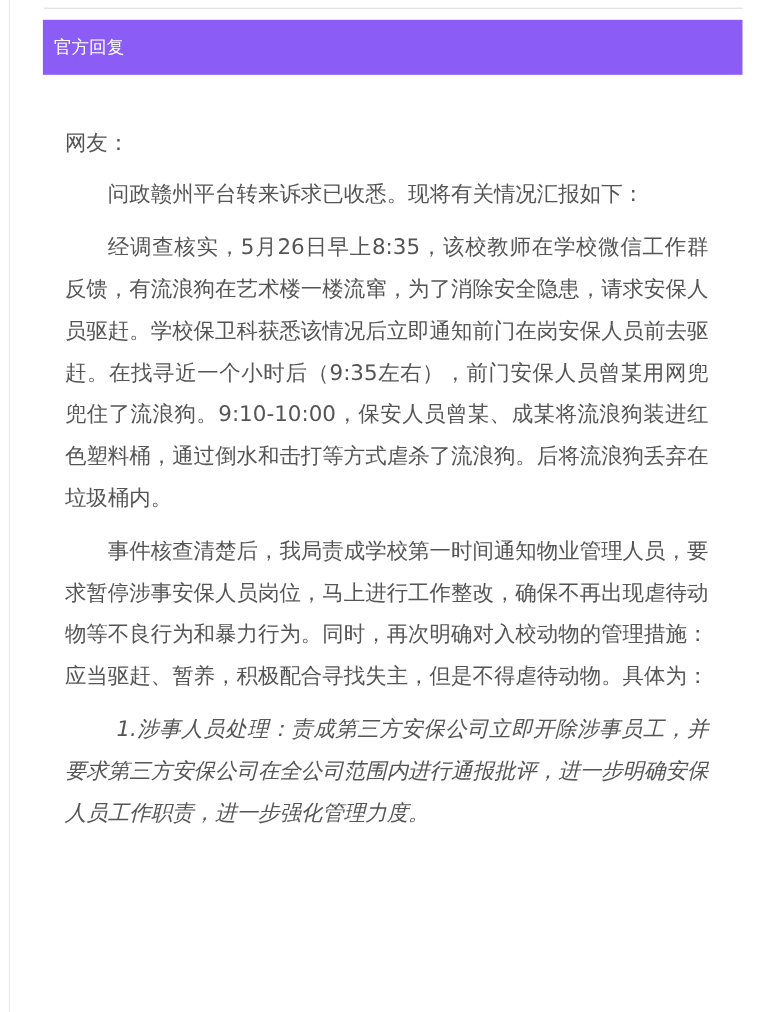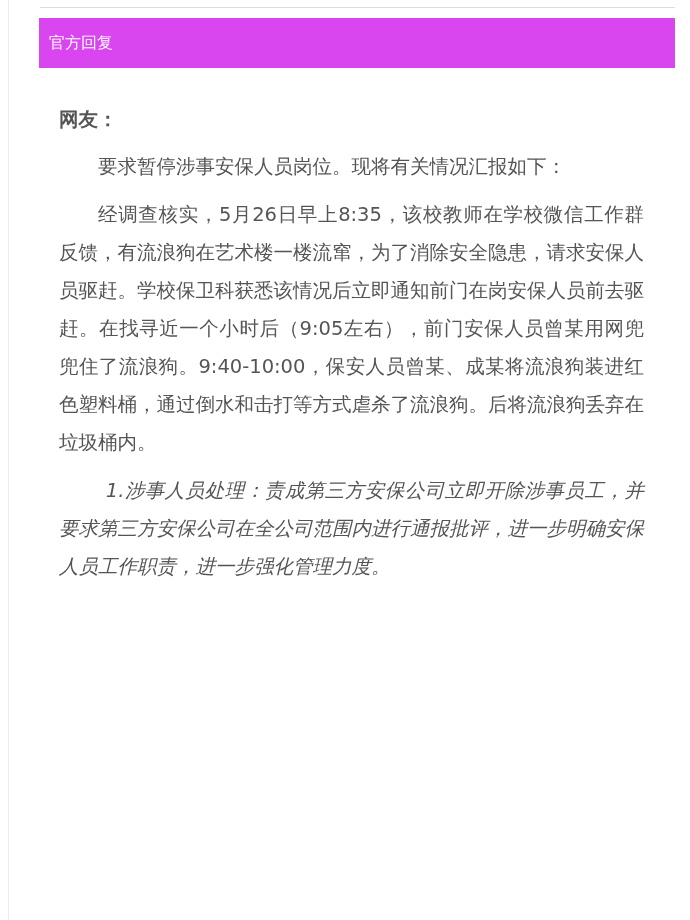--- a/index.html
+++ b/index.html
@@ -30,21 +30,21 @@
       width: 635px;
       height: 1px;
       background: #dcdcdc;
     }
     .reply-header {
       position: absolute;
       left: 39px;
       top: 18px;
       width: 636px;
       height: 50px;
-      background: #d946ef;
+      background: #8b5cf6;
       box-sizing: border-box;
       padding-left: 10px;
       display: flex;
       align-items: center;
       text-align: right;
     }
     .reply-header-title {
       color: #ffffff;
       font-size: 16px;
       letter-spacing: 0px;
@@ -52,22 +52,21 @@
     .reply-body {
       position: absolute;
       left: 59px;
       top: 96px;
       width: 585px;
       color: #555555;
       font-size: 19.5px;
       line-height: 38px;
     }
     .salutation {
-      margin: 5px 0 9px 0;
-      font-weight: bold;
+      margin: 15px 0 9px 0;
     }
     .para {
       margin: 0 0 10px 0;
       text-indent: 2em;
       text-align: justify;
     }
     .para.item {
       text-indent: 2.4em;
       font-style: italic;
     }
@@ -78,16 +77,17 @@
 <div class="page-frame"></div>
 
 <div class="top-divider"></div>
 
 <div class="reply-header">
   <span class="reply-header-title">官方回复</span>
 </div>
 
 <div class="reply-body">
   <p class="salutation">网友：</p>
-  <p class="para">要求暂停涉事安保人员岗位。现将有关情况汇报如下：</p>
-  <p class="para">经调查核实，5月26日早上8:35，该校教师在学校微信工作群反馈，有流浪狗在艺术楼一楼流窜，为了消除安全隐患，请求安保人员驱赶。学校保卫科获悉该情况后立即通知前门在岗安保人员前去驱赶。在找寻近一个小时后（9:05左右），前门安保人员曾某用网兜兜住了流浪狗。9:40-10:00，保安人员曾某、成某将流浪狗装进红色塑料桶，通过倒水和击打等方式虐杀了流浪狗。后将流浪狗丢弃在垃圾桶内。</p>
+  <p class="para">问政赣州平台转来诉求已收悉。现将有关情况汇报如下：</p>
+  <p class="para">经调查核实，5月26日早上8:35，该校教师在学校微信工作群反馈，有流浪狗在艺术楼一楼流窜，为了消除安全隐患，请求安保人员驱赶。学校保卫科获悉该情况后立即通知前门在岗安保人员前去驱赶。在找寻近一个小时后（9:35左右），前门安保人员曾某用网兜兜住了流浪狗。9:10-10:00，保安人员曾某、成某将流浪狗装进红色塑料桶，通过倒水和击打等方式虐杀了流浪狗。后将流浪狗丢弃在垃圾桶内。</p>
+  <p class="para">事件核查清楚后，我局责成学校第一时间通知物业管理人员，要求暂停涉事安保人员岗位，马上进行工作整改，确保不再出现虐待动物等不良行为和暴力行为。同时，再次明确对入校动物的管理措施：应当驱赶、暂养，积极配合寻找失主，但是不得虐待动物。具体为：</p>
   <p class="para item">1.涉事人员处理：责成第三方安保公司立即开除涉事员工，并要求第三方安保公司在全公司范围内进行通报批评，进一步明确安保人员工作职责，进一步强化管理力度。</p>
 </div>
 
 </body></html>

